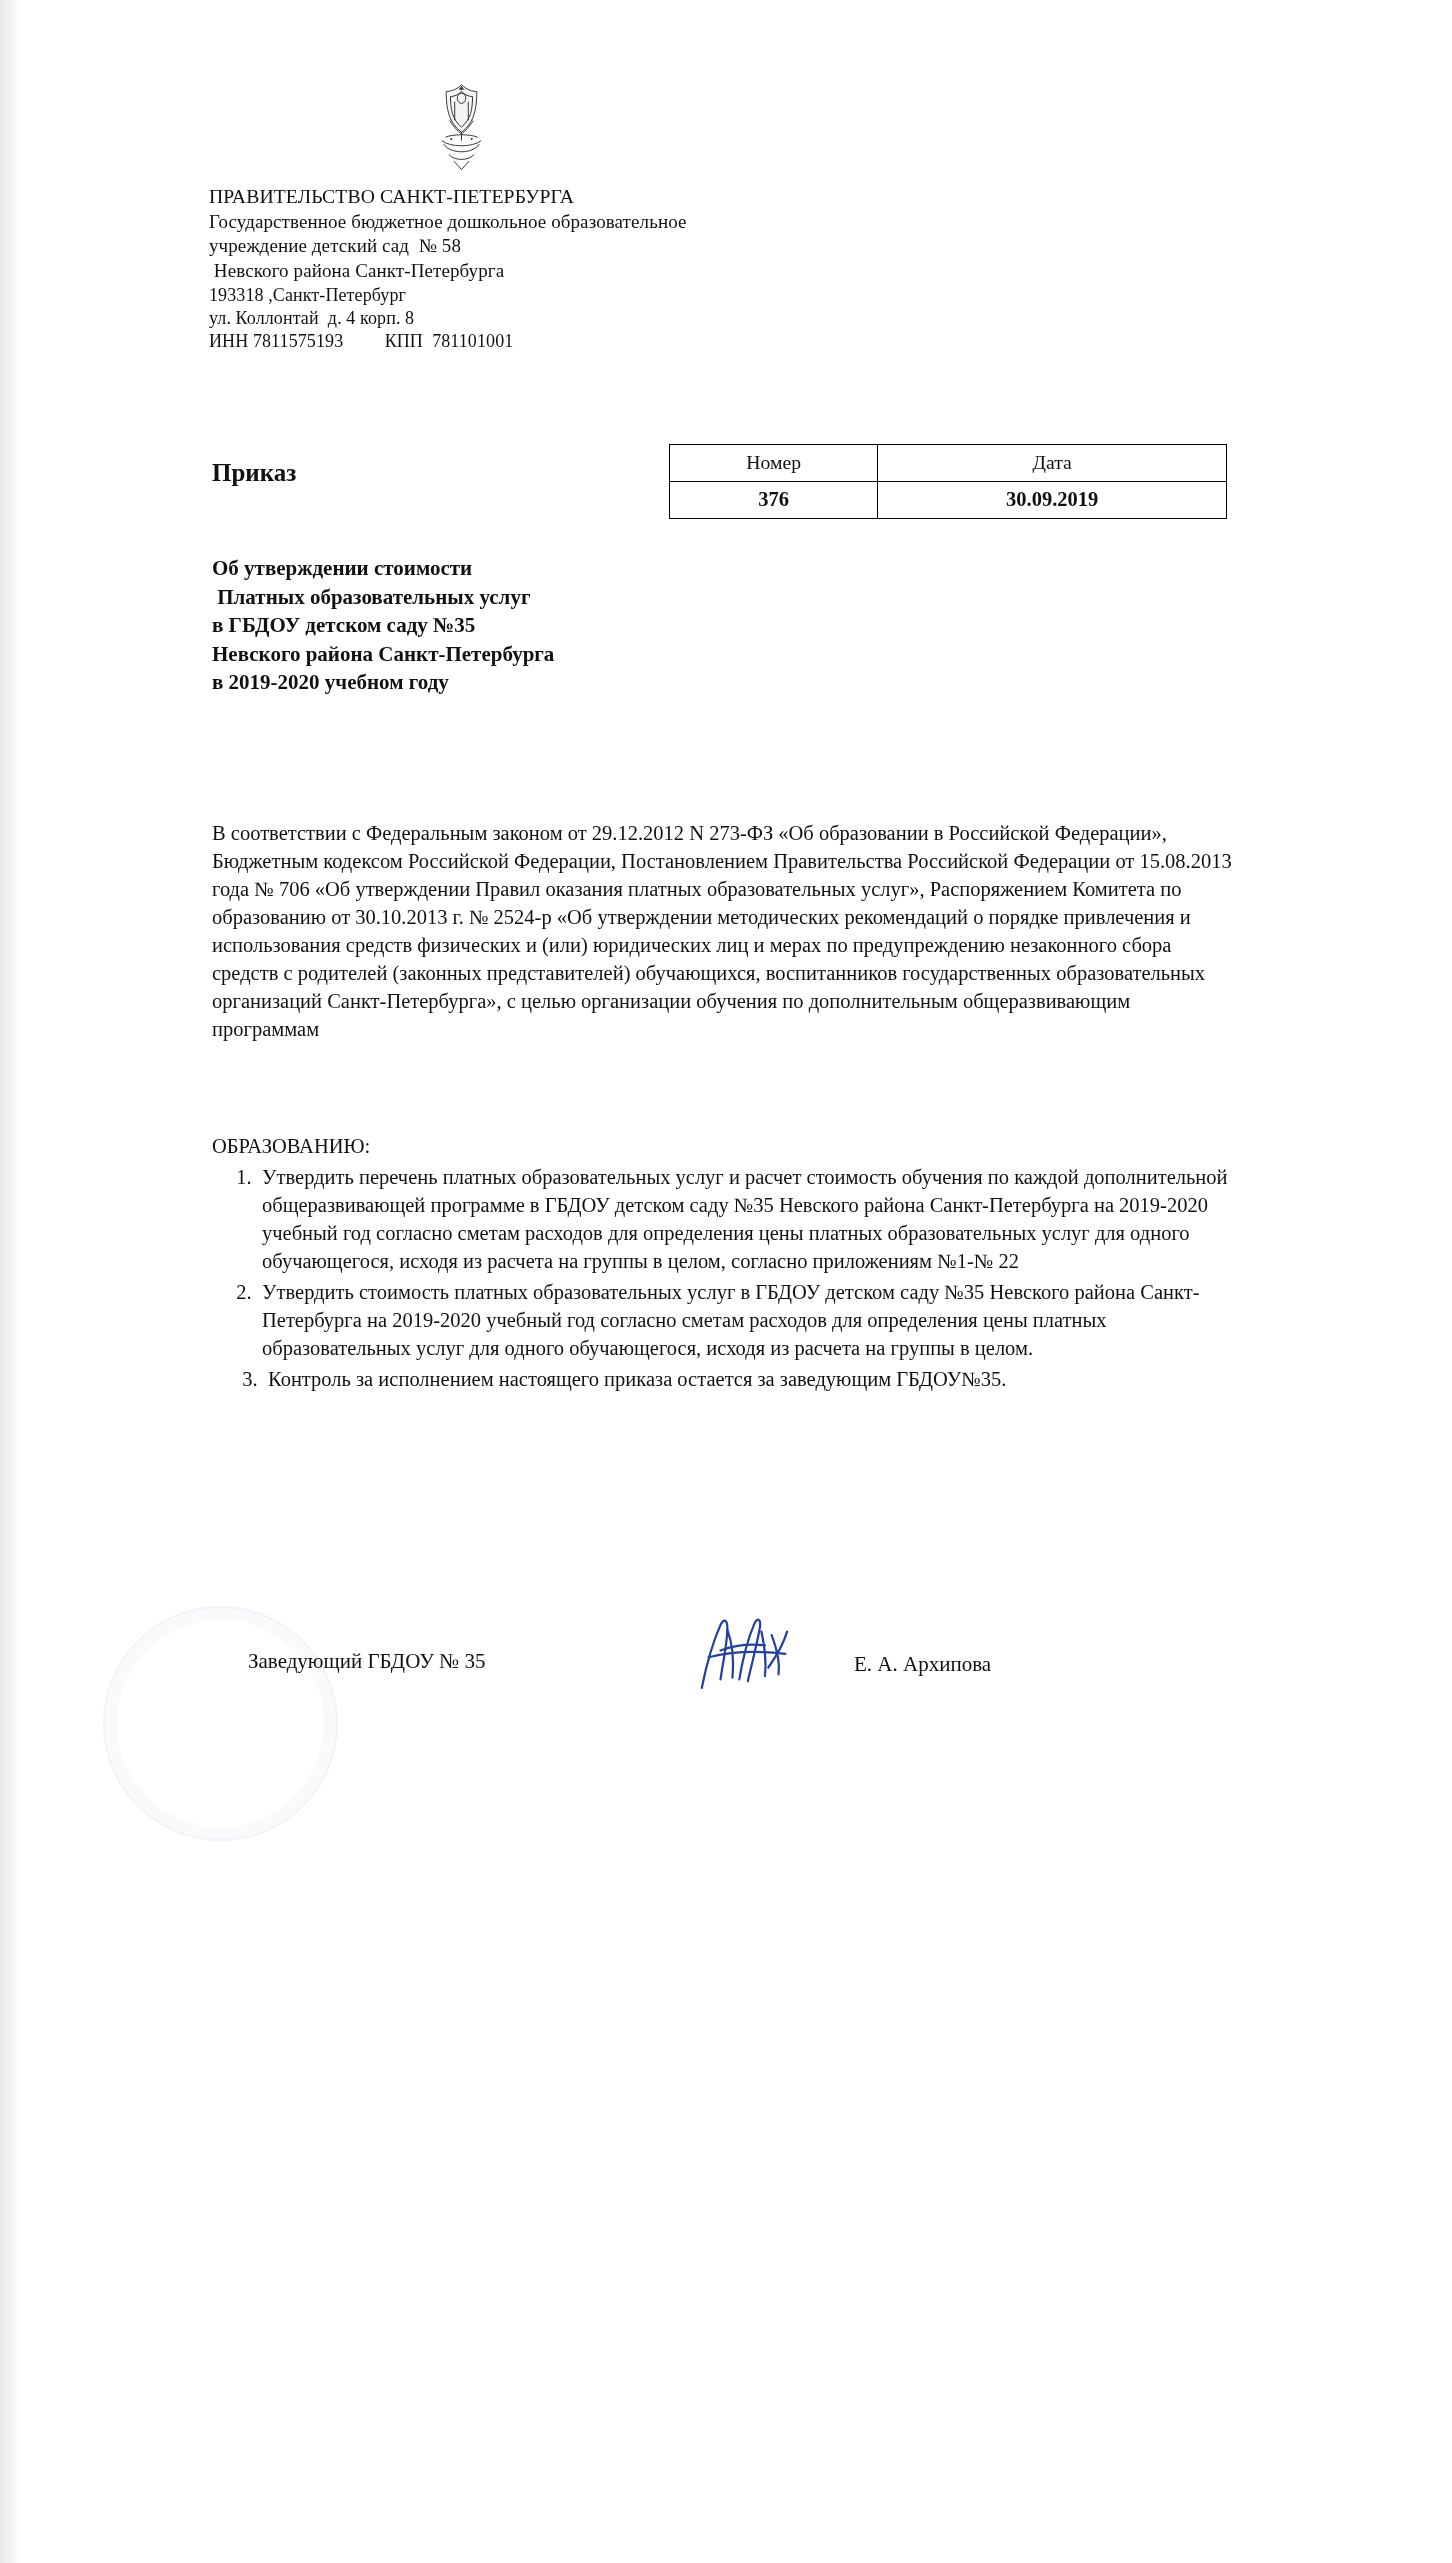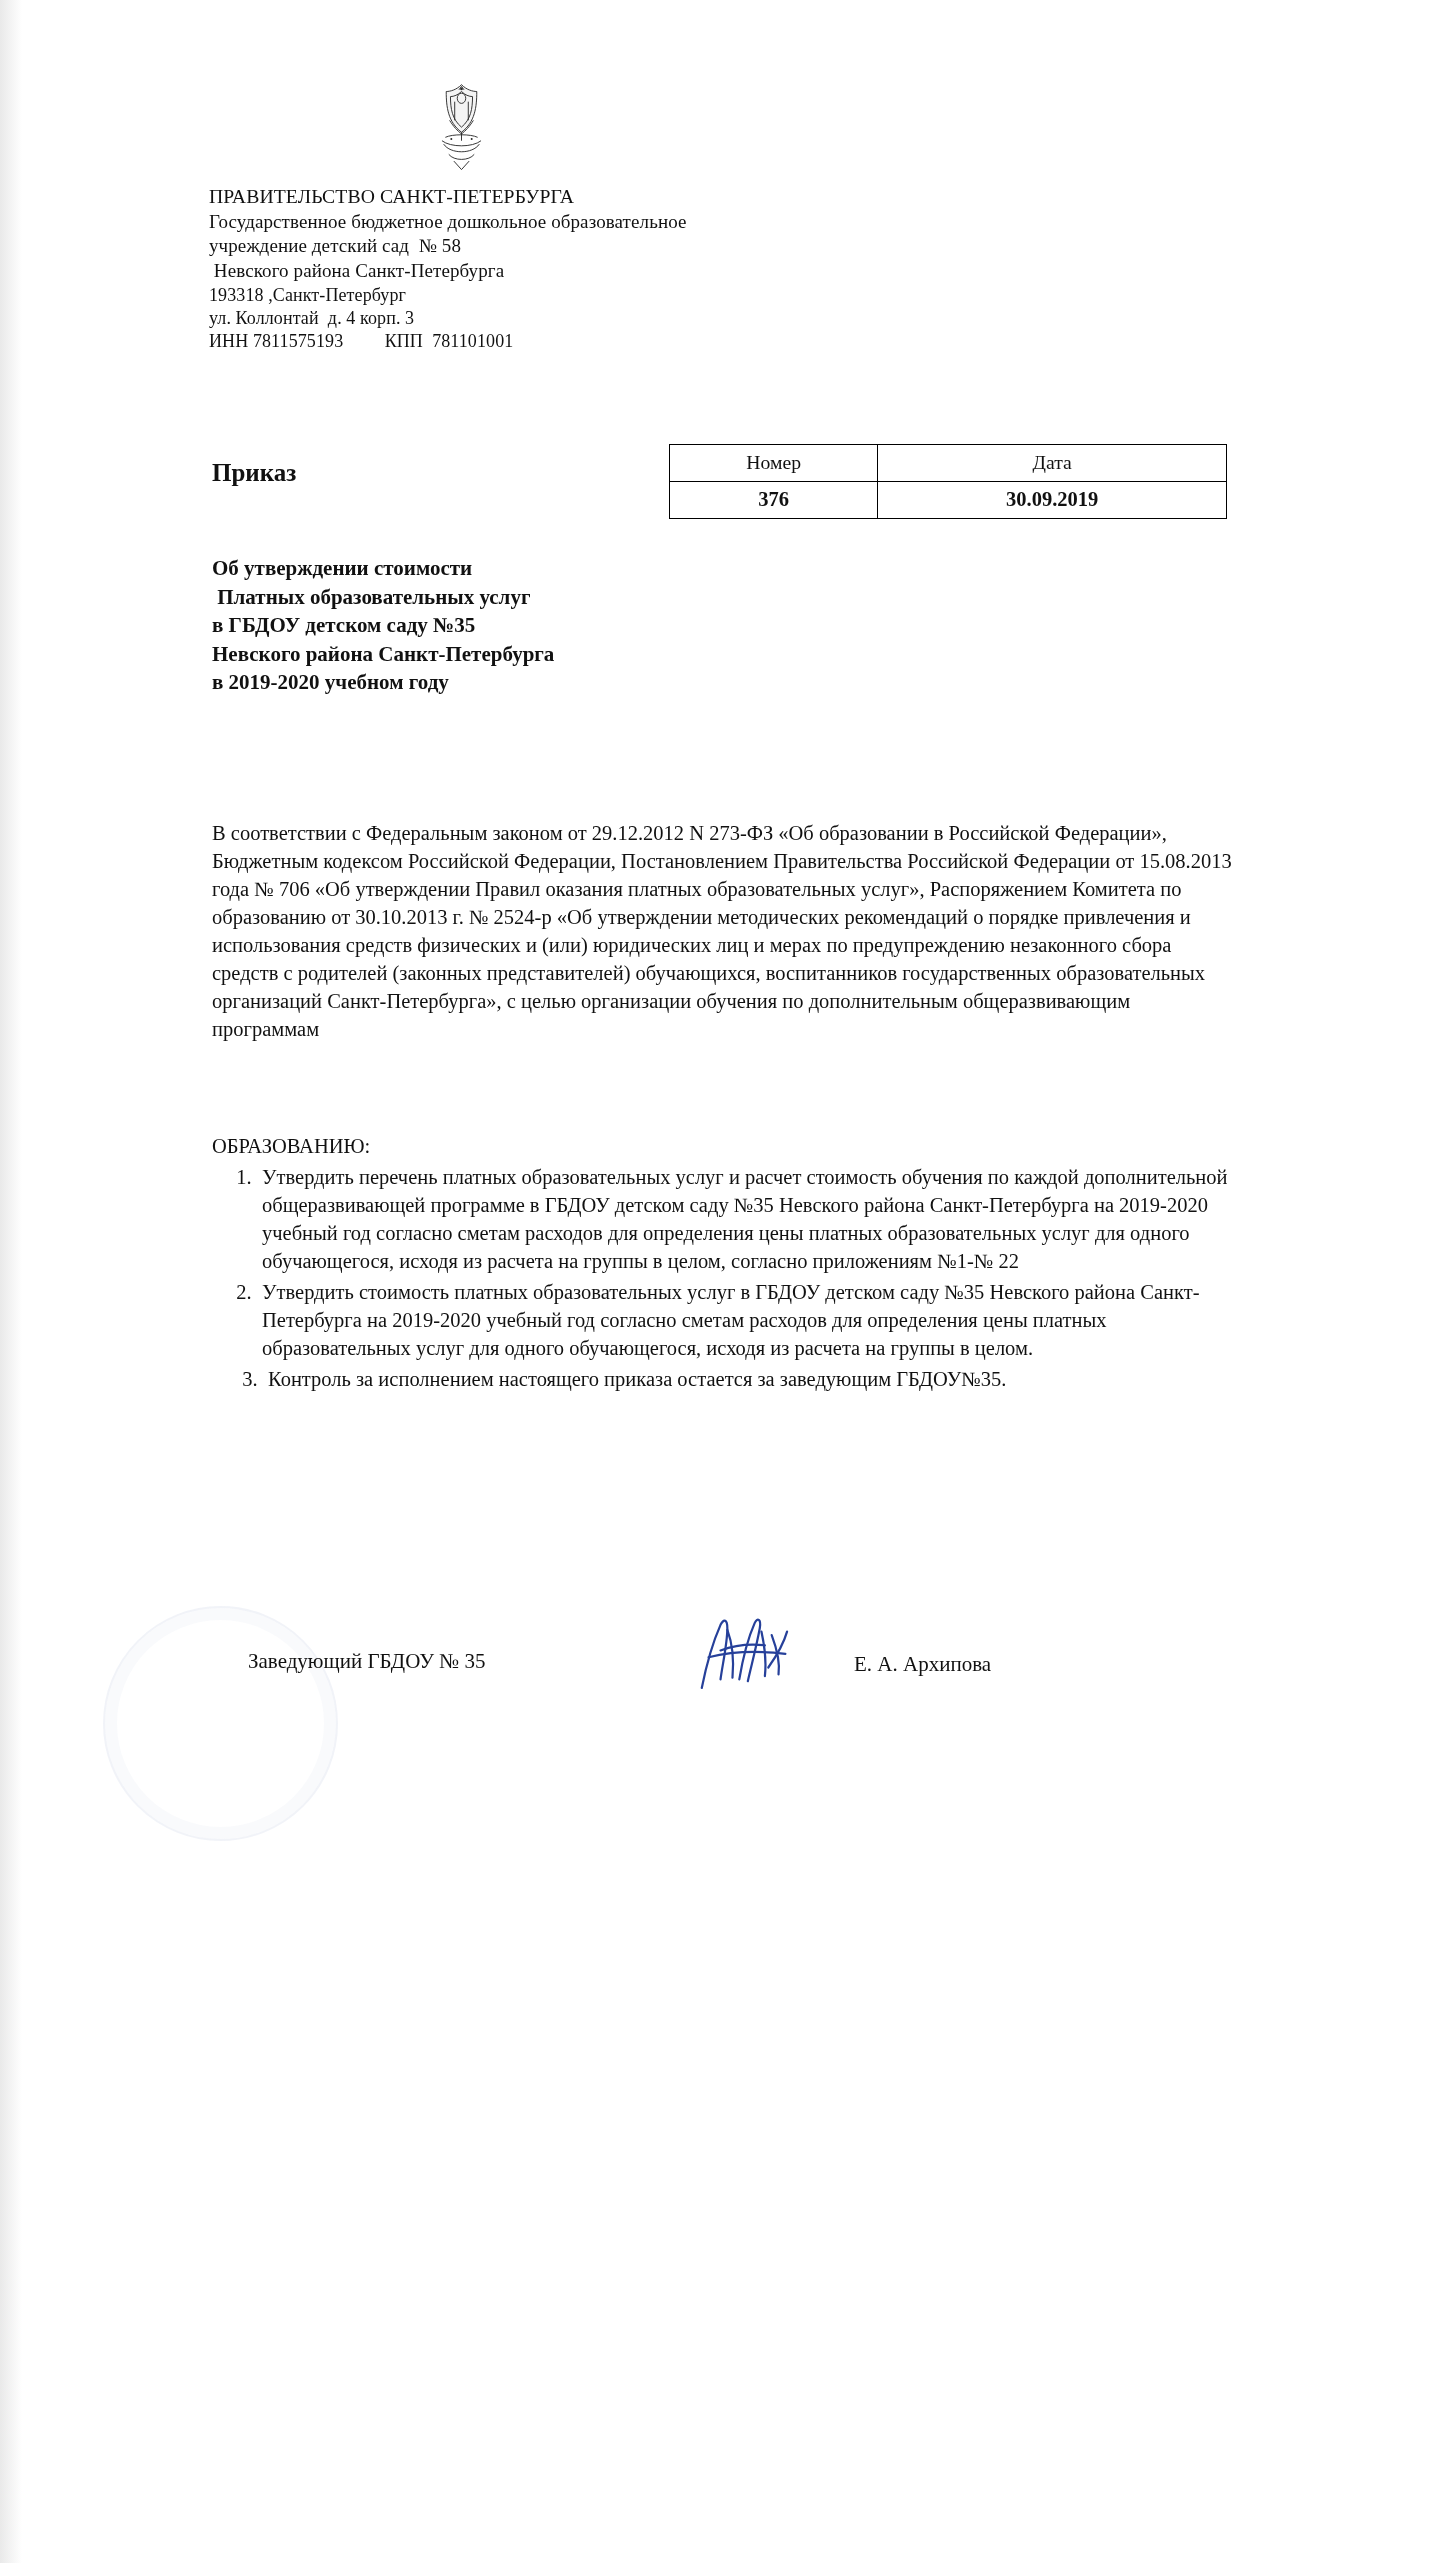--- a/index.html
+++ b/index.html
@@ -194,21 +194,21 @@
       </g>
     </svg>
   </div>
 
   <div class="org-block">
     <div class="org-line caps">ПРАВИТЕЛЬСТВО САНКТ-ПЕТЕРБУРГА</div>
     <div class="org-line">Государственное бюджетное дошкольное образовательное</div>
     <div class="org-line">учреждение детский сад  № 58</div>
     <div class="org-line"> Невского района Санкт-Петербурга</div>
     <div class="org-line small">193318 ,Санкт-Петербург</div>
-    <div class="org-line small">ул. Коллонтай  д. 4 корп. 3</div>
+    <div class="org-line small">ул. Коллонтай  д. 4 корп. 8</div>
     <div class="org-line small">ИНН 7811575193         КПП  781101001</div>
   </div>
 
   <div class="order-word">Приказ</div>
 
   <table class="numdate-table">
     <tbody>
         <tr>
       <td>Номер</td>
       <td>Дата</td>

